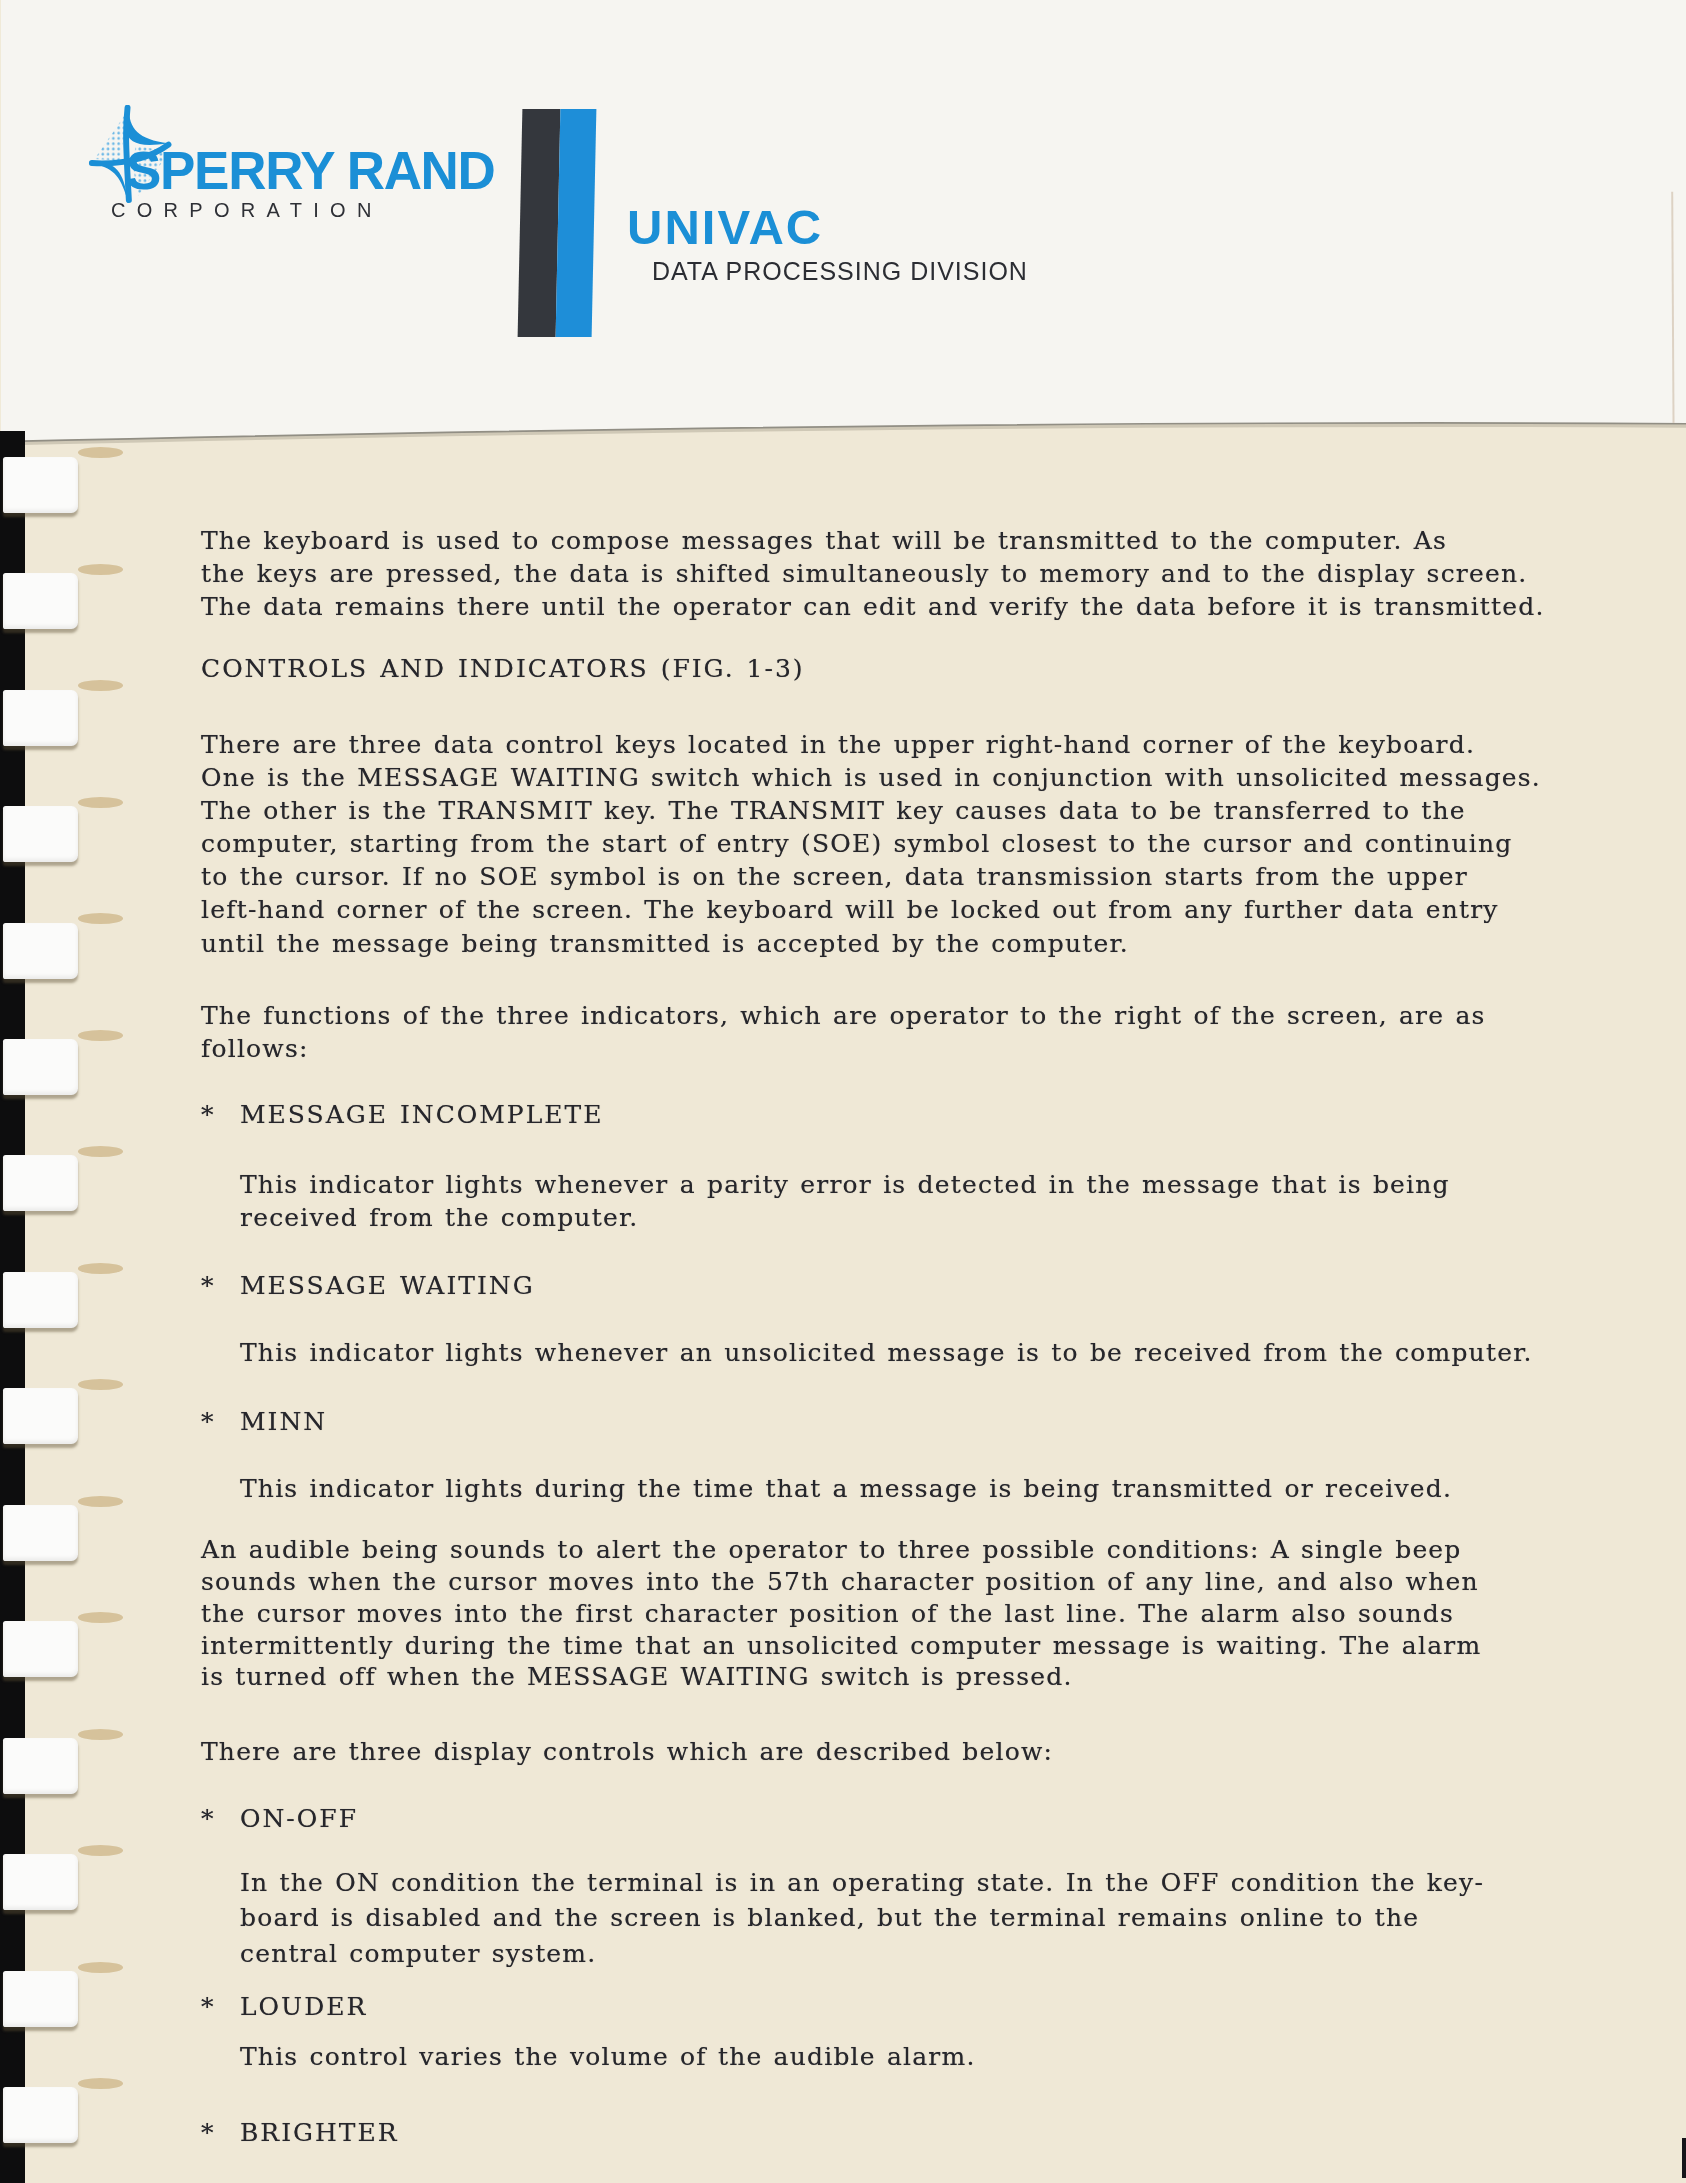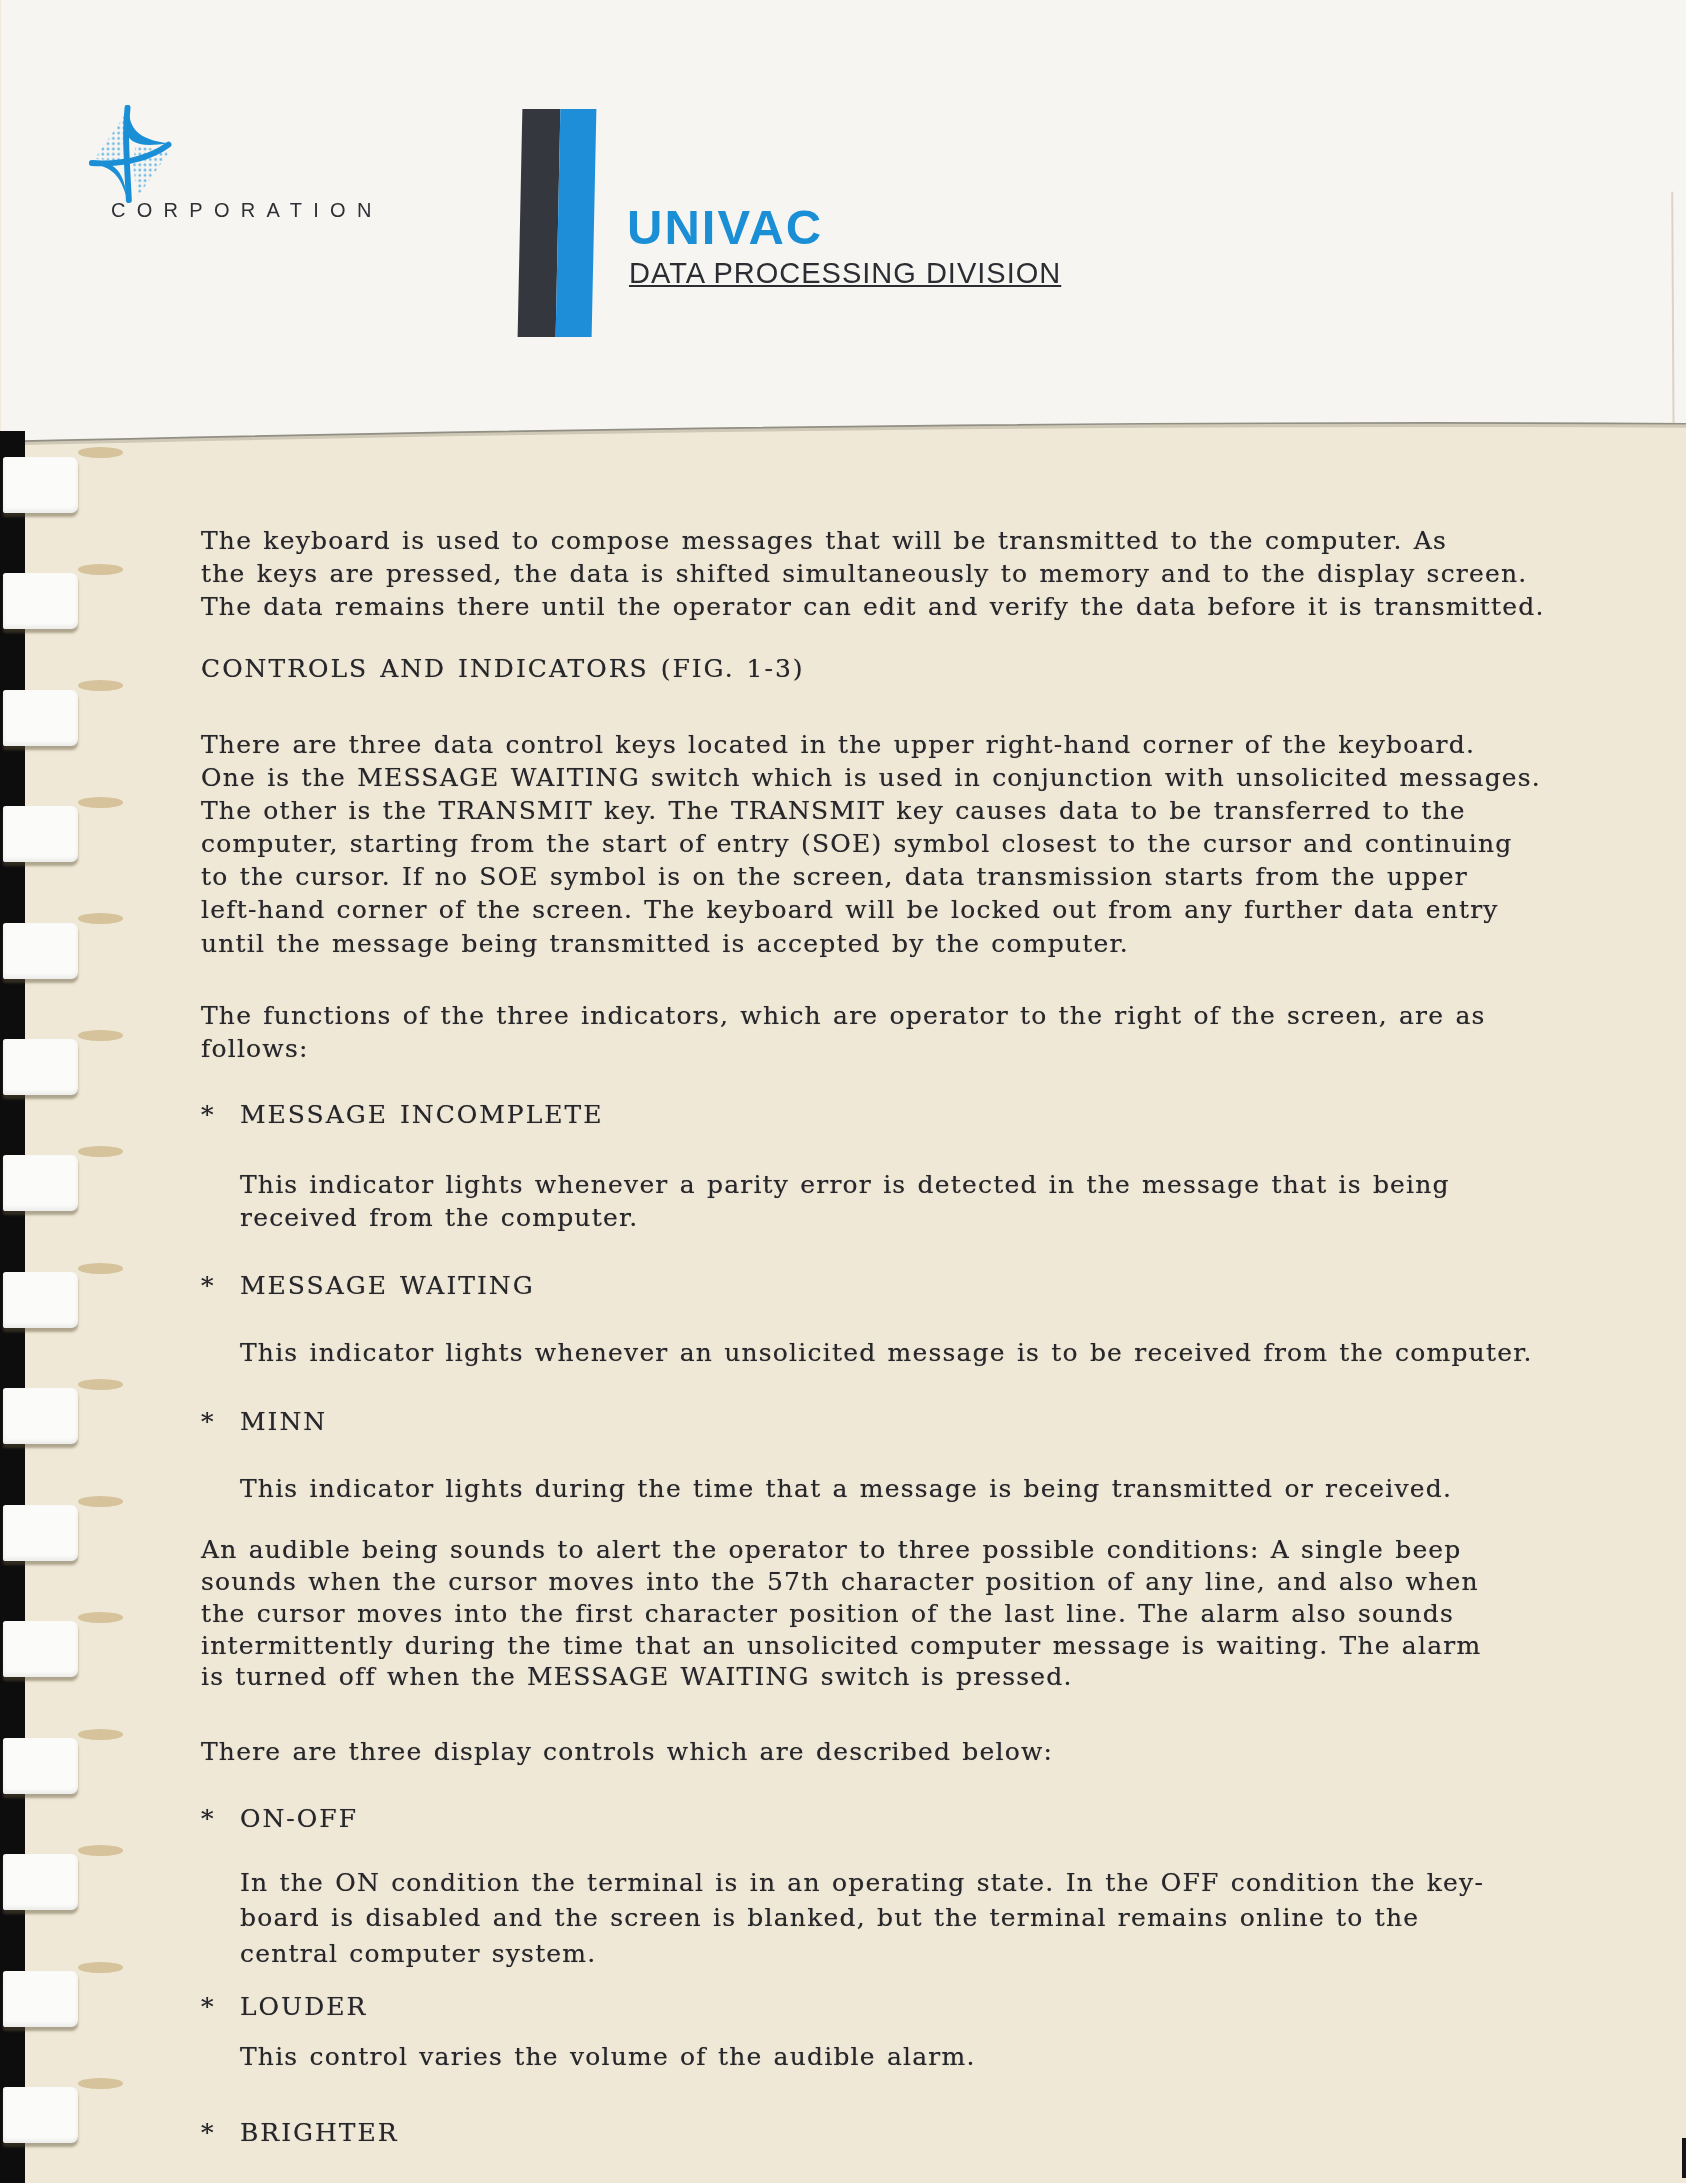--- a/index.html
+++ b/index.html
@@ -26,23 +26,23 @@
   }
   .bar{position:absolute;left:520px;top:109px;width:74px;height:228px;transform:skewX(-1.2deg);}
   .bar-dark{position:absolute;left:0;top:0;width:38px;height:100%;background:#34373d;}
   .bar-blue{position:absolute;left:38px;top:0;width:36px;height:100%;background:#1e8ed8;}
   .univac{
     position:absolute;left:627px;top:199px;
     font-family:"Liberation Sans",sans-serif;font-weight:bold;
     font-size:49px;letter-spacing:2px;color:#1b8fd6;white-space:nowrap;
   }
   .divsub{
-    position:absolute;left:629px;top:257px;
+    position:absolute;left:652px;top:257px;
     font-family:"Liberation Sans",sans-serif;
-    font-size:29px;letter-spacing:1px;color:#2b2d33;white-space:nowrap;text-decoration:underline;
+    font-size:25px;letter-spacing:1px;color:#2b2d33;white-space:nowrap;
   }
   .address{
     position:absolute;left:629px;top:315px;
     font-family:"Liberation Sans",sans-serif;
     font-size:22.5px;letter-spacing:1.1px;color:#2e3036;white-space:nowrap;
   }
   
   .binding-strip{position:absolute;left:0;top:431px;width:25px;height:1752px;background:#0d0d0e;z-index:3;}
   .tab{
     position:absolute;left:2.6px;width:75px;height:56px;
@@ -91,20 +91,21 @@
         </defs>
         <polygon points="62,12 14,82 52,84 60,40" fill="url(#dots)"></polygon>
         <polygon points="76,62 128,70 80,138 72,92" fill="url(#dots)"></polygon>
         <path d="M66,4 C66,36 80,52 126,58 C84,64 66,60 60,36 C58,22 61,12 66,4 Z" fill="#1b8fd6"></path>
         <path d="M8,88 C40,84 58,94 64,144 C52,104 42,96 8,88 Z" fill="#1b8fd6"></path>
         <path d="M64,4 C60,40 62,70 66,144" stroke="#1b8fd6" stroke-width="9" fill="none" stroke-linecap="round"></path>
         <path d="M10,88 C48,90 90,86 126,60" stroke="#1b8fd6" stroke-width="9" fill="none" stroke-linecap="round"></path>
       </svg>
     </div>
 
+    <div class="company">SPERRY RAND</div>
     <div class="corp">CORPORATION</div>
 
     <div class="bar">
       <div class="bar-dark"></div>
       <div class="bar-blue"></div>
     </div>
 
     <div class="univac">UNIVAC</div>
     <div class="divsub">DATA PROCESSING DIVISION</div>
   </div>

